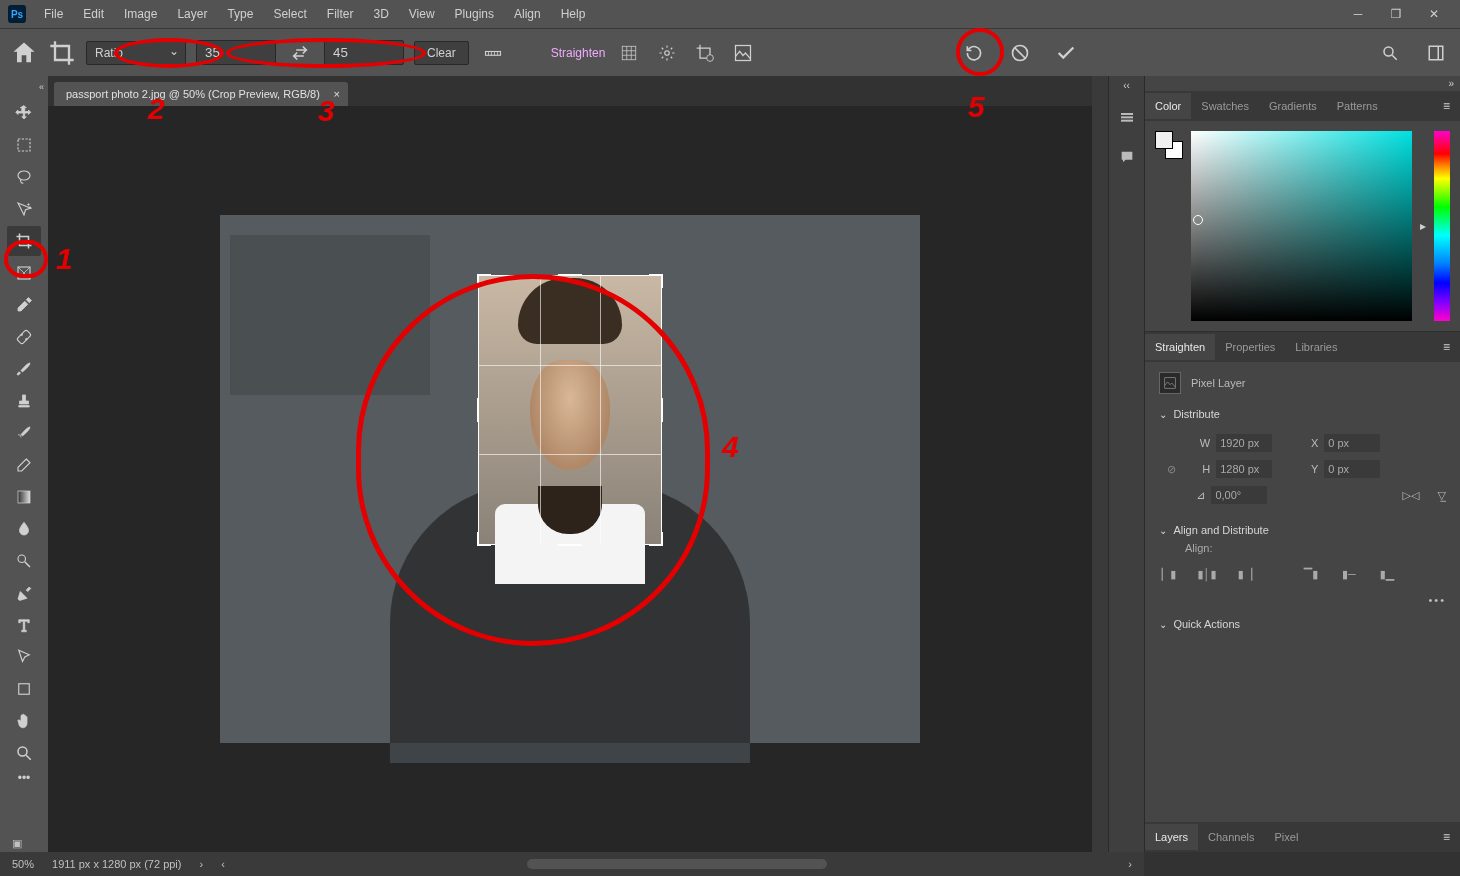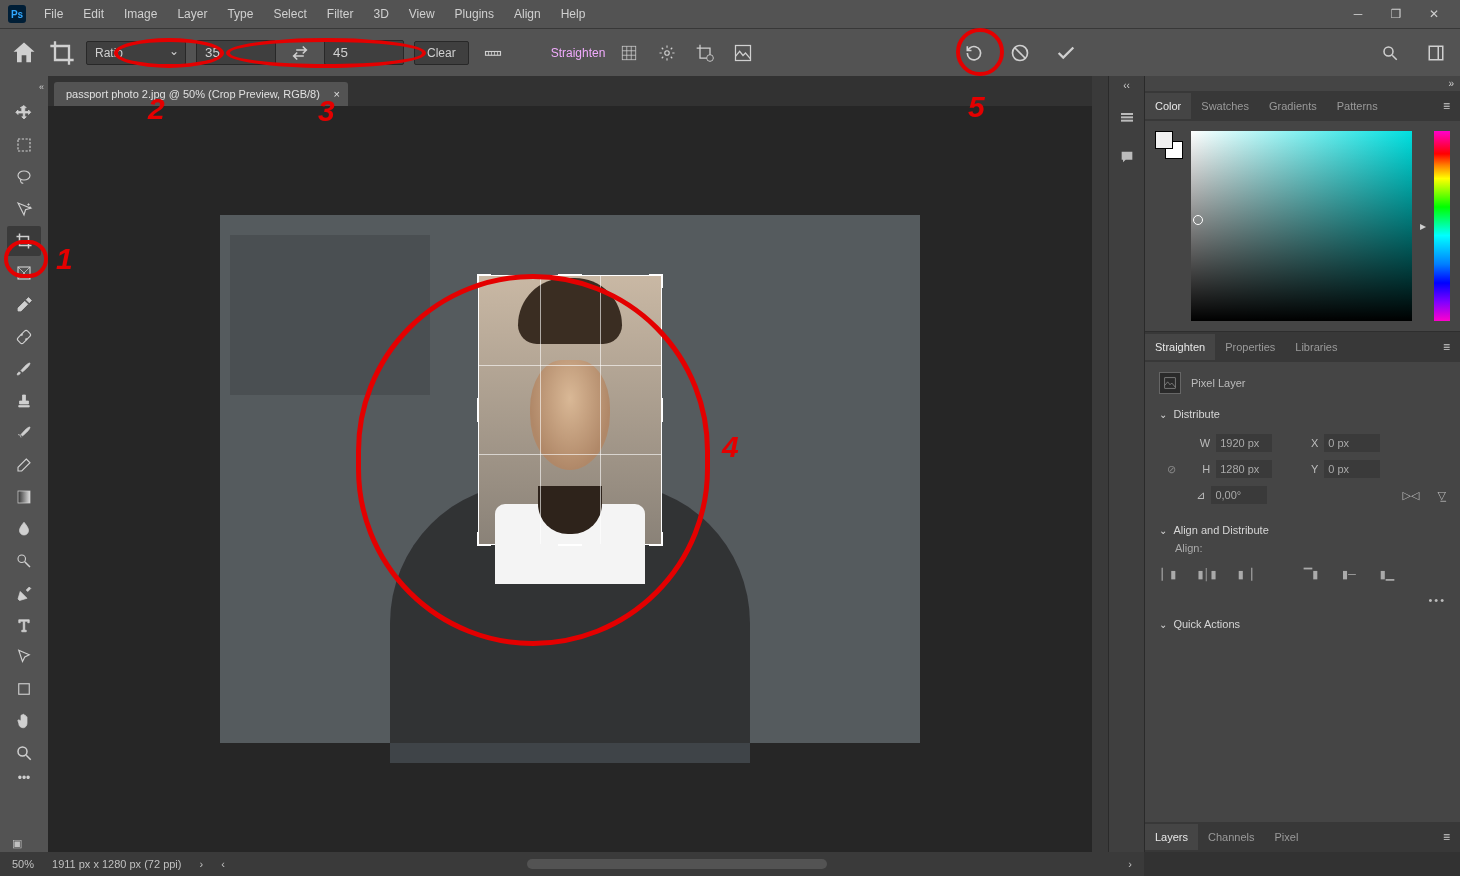--- a/index.html
+++ b/index.html
@@ -462,21 +462,21 @@
                 <span class="tlabel">Y</span>
                 <input class="tiny-input" value="0 px" style="">
               </div>
             <div class="prop-row"><span>⊿</span><input class="tiny-input" value="0,00°" style=""><span style="flex:1"></span><span>▷◁</span>&nbsp;&nbsp;<span>▽̲</span></div>
           </div>
         </div>
         <div class="sect">
             <span class="chev">⌄</span>
             <span>Align and Distribute</span>
           </div>
-        <div style="margin-left:16px;color:#aaa">Align:</div>
+        <div style="margin-left:26px;color:#aaa">Align:</div>
         <div class="align-row">
           <div class="align-ico">▏▮</div>
           <div class="align-ico">▮│▮</div>
           <div class="align-ico">▮▕</div>
           <div style="width:10px"></div>
           <div class="align-ico">▔▮</div>
           <div class="align-ico">▮─</div>
           <div class="align-ico">▮▁</div>
         </div>
         <div class="align-row">

